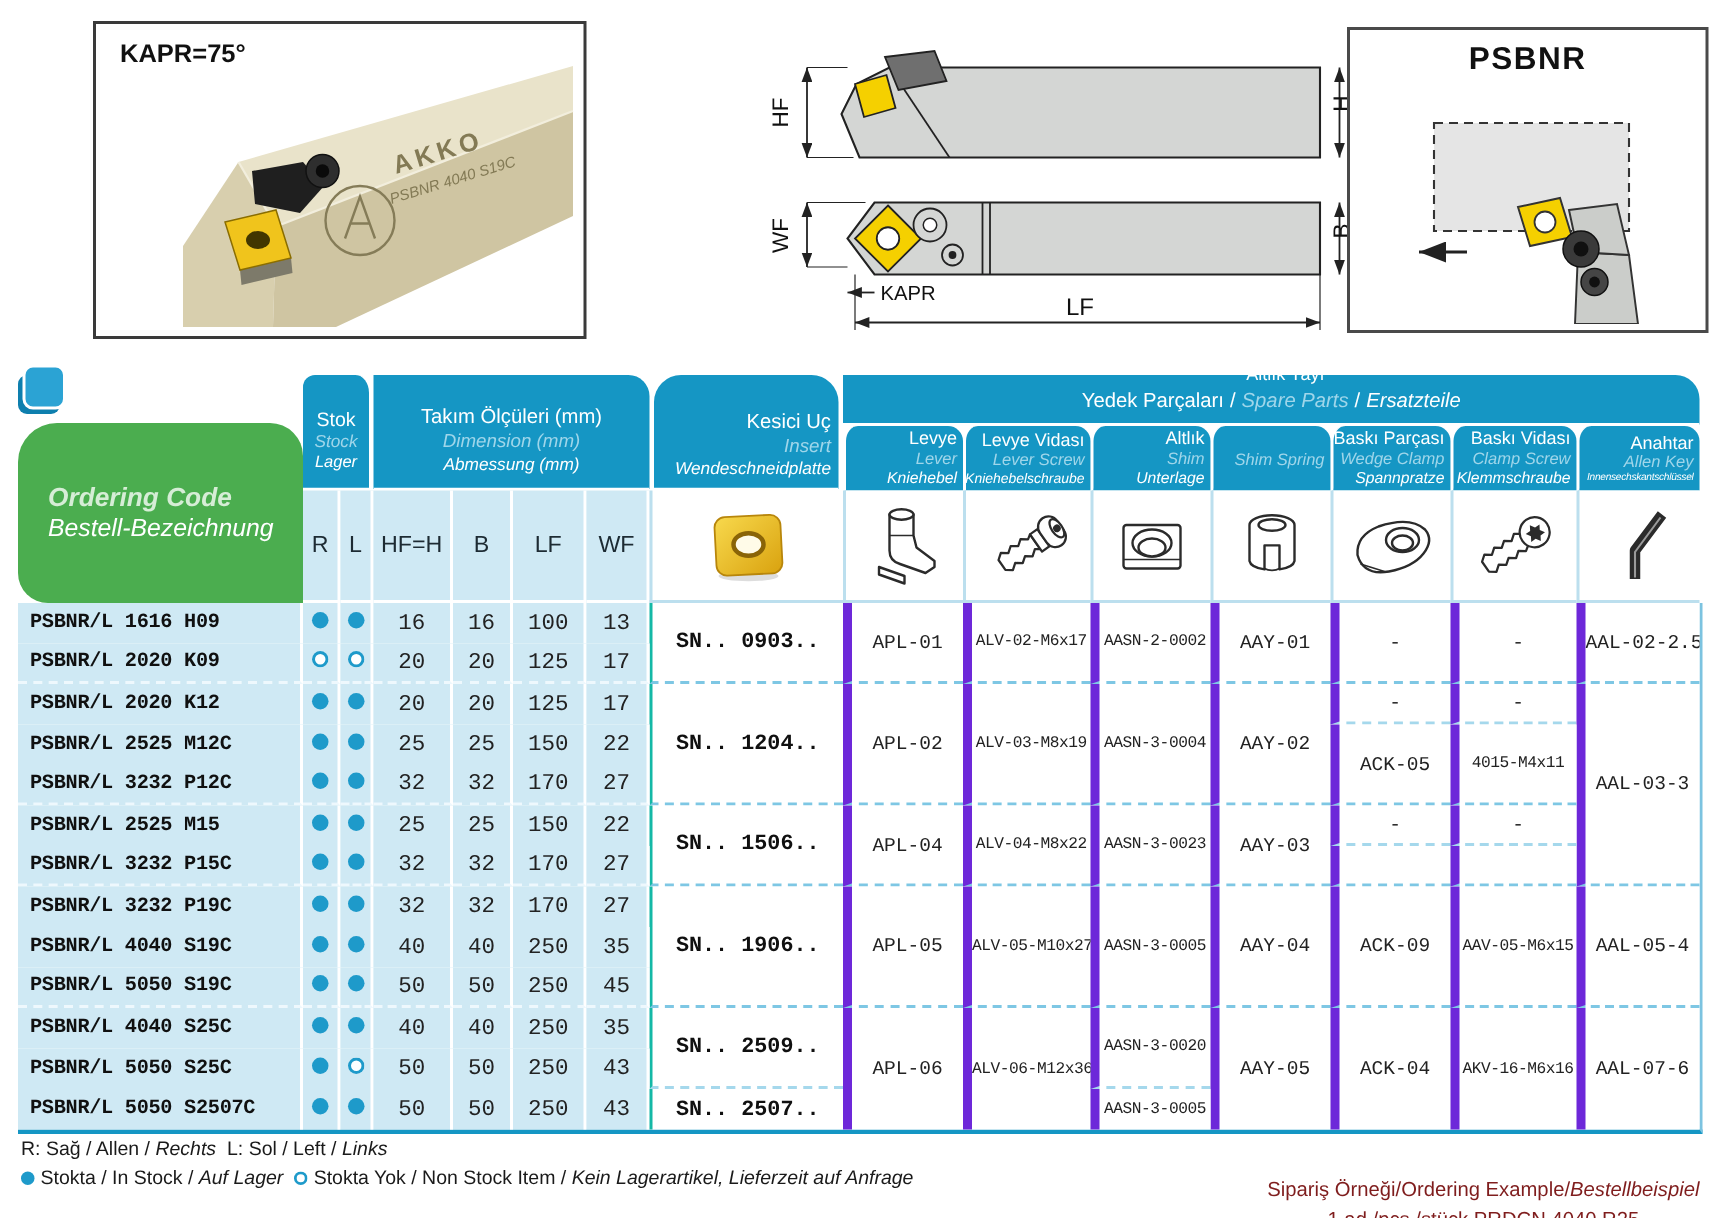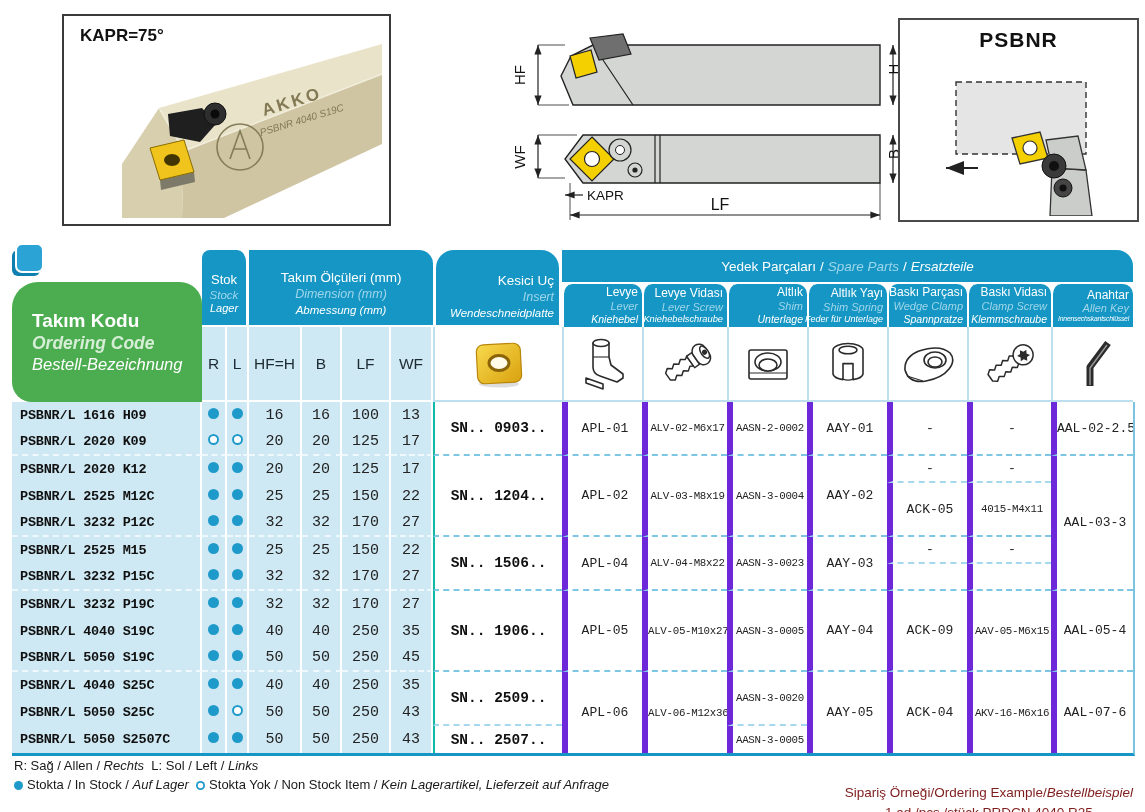--- a/index.html
+++ b/index.html
@@ -185,21 +185,20 @@
         </marker>
       </defs>
     </svg>
   </div>
 
   <div style="position:absolute;left:12px;top:250px;width:28px;height:26px;background:#0e7fae;border-radius:6px;"></div>
   <div style="position:absolute;left:15px;top:243px;width:25px;height:26px;background:#2ba3d4;border-radius:7px;border:2px solid #fff;"></div>
 
   <div class="h-grid">
     <div class="green-cell">
-      <div class="tr">Takım Kodu</div>
       <div class="en">Ordering Code</div>
       <div class="de">Bestell-Bezeichnung</div>
     </div>
 
     <div class="hdr-blue stok-cell">
       <div class="hd-tr">Stok</div>
       <div class="hd-en">Stock</div>
       <div class="hd-de">Lager</div>
     </div>
 
@@ -231,21 +230,21 @@
     <div class="ph lscrew" style="grid-column:10/11;">
       <div class="t">Levye Vidası</div>
       <div class="e">Lever Screw</div>
       <div class="d">Kniehebelschraube</div>
     </div>
     <div class="ph" style="grid-column:11/12;">
       <div class="t">Altlık</div>
       <div class="e">Shim</div>
       <div class="d">Unterlage</div>
     </div>
-    <div class="ph spring" style="grid-column:12/13;">
+    <div class="ph spring" style="grid-column:12/13;gap:44px;">
       <div class="t">Altlık Yayı</div>
       <div class="e">Shim Spring</div>
       <div class="d">Feder für Unterlage</div>
     </div>
     <div class="ph" style="grid-column:13/14;">
       <div class="t">Baskı Parçası</div>
       <div class="e">Wedge Clamp</div>
       <div class="d">Spannpratze</div>
     </div>
     <div class="ph" style="grid-column:14/15;">

